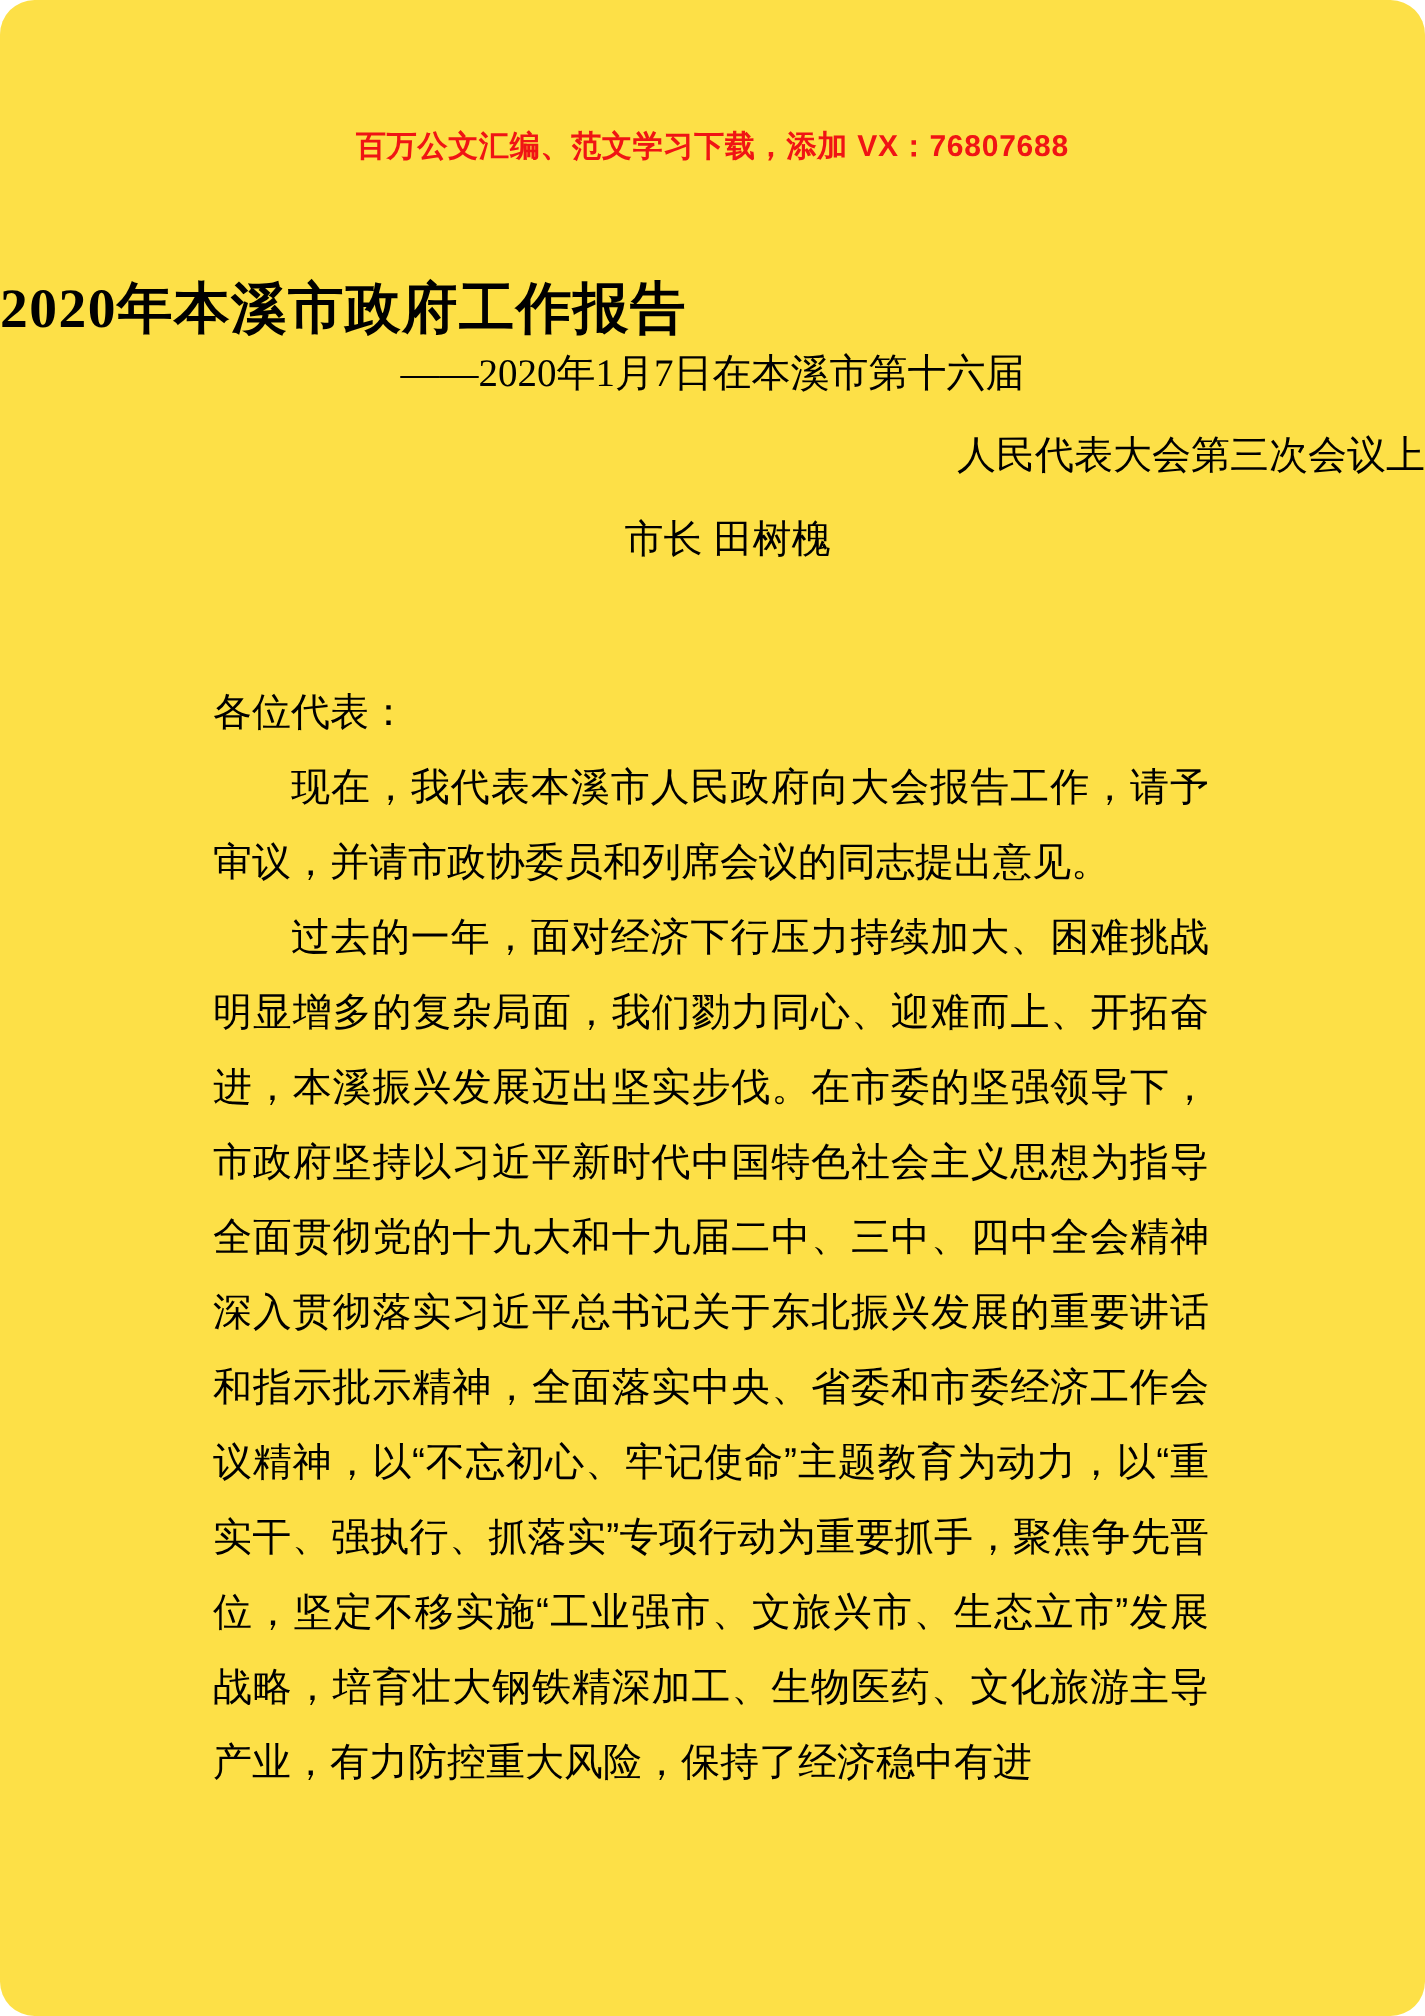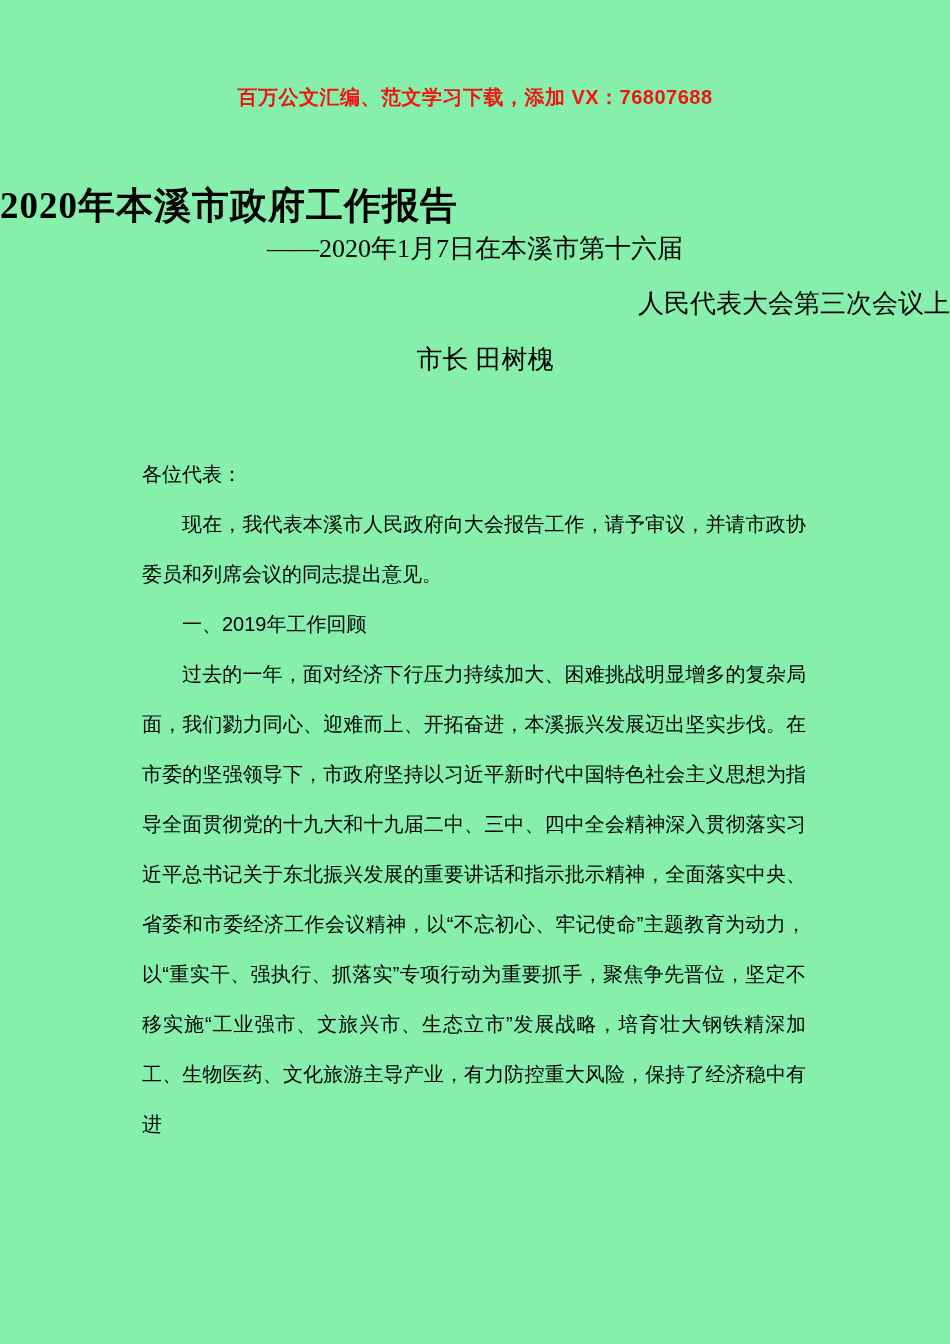--- a/index.html
+++ b/index.html
@@ -45,48 +45,47 @@
     text-align: right;
   }
   .speaker {
     font-family: "Liberation Sans", sans-serif;
     margin-top: 21px;
     margin-left: 20px;
   }
   .body-text {
     margin: 72px auto 0 142px;
     width: 664px;
-    font-size: 20px;
+    font-size: 26px;
     line-height: 50px;
     text-align: justify;
     text-justify: inter-character;
   }
   .body-text p {
     margin: 0;
     padding: 0;
   }
   .para {
     text-indent: 2em;
   }
 </style>
 </head>
 <body>
 
-<div class="page" style="background: #86efac; color: rgb(0, 0, 0);">
+<div class="page" style="background: #fde047; color: rgb(0, 0, 0); border-radius: 23px;">
 
   <div class="promo" style="color: rgb(240, 20, 20);">百万公文汇编、范文学习下载，添加 VX：76807688</div>
 
   <h1 class="title">2020年本溪市政府工作报告</h1>
 
   <div class="subtitle">——2020年1月7日在本溪市第十六届</div>
 
   <div class="subtitle sans">人民代表大会第三次会议上</div>
 
   <div class="subtitle speaker">市长 田树槐</div>
 
   <div class="body-text">
     <p class="salutation">各位代表：</p>
     <p class="para">现在，我代表本溪市人民政府向大会报告工作，请予审议，并请市政协委员和列席会议的同志提出意见。</p>
-    <p class="para">一、2019年工作回顾</p>
     <p class="para">过去的一年，面对经济下行压力持续加大、困难挑战明显增多的复杂局面，我们勠力同心、迎难而上、开拓奋进，本溪振兴发展迈出坚实步伐。在市委的坚强领导下，市政府坚持以习近平新时代中国特色社会主义思想为指导全面贯彻党的十九大和十九届二中、三中、四中全会精神深入贯彻落实习近平总书记关于东北振兴发展的重要讲话和指示批示精神，全面落实中央、省委和市委经济工作会议精神，以“不忘初心、牢记使命”主题教育为动力，以“重实干、强执行、抓落实”专项行动为重要抓手，聚焦争先晋位，坚定不移实施“工业强市、文旅兴市、生态立市”发展战略，培育壮大钢铁精深加工、生物医药、文化旅游主导产业，有力防控重大风险，保持了经济稳中有进</p>
   </div>
 
 </div>
 
 </body></html>

